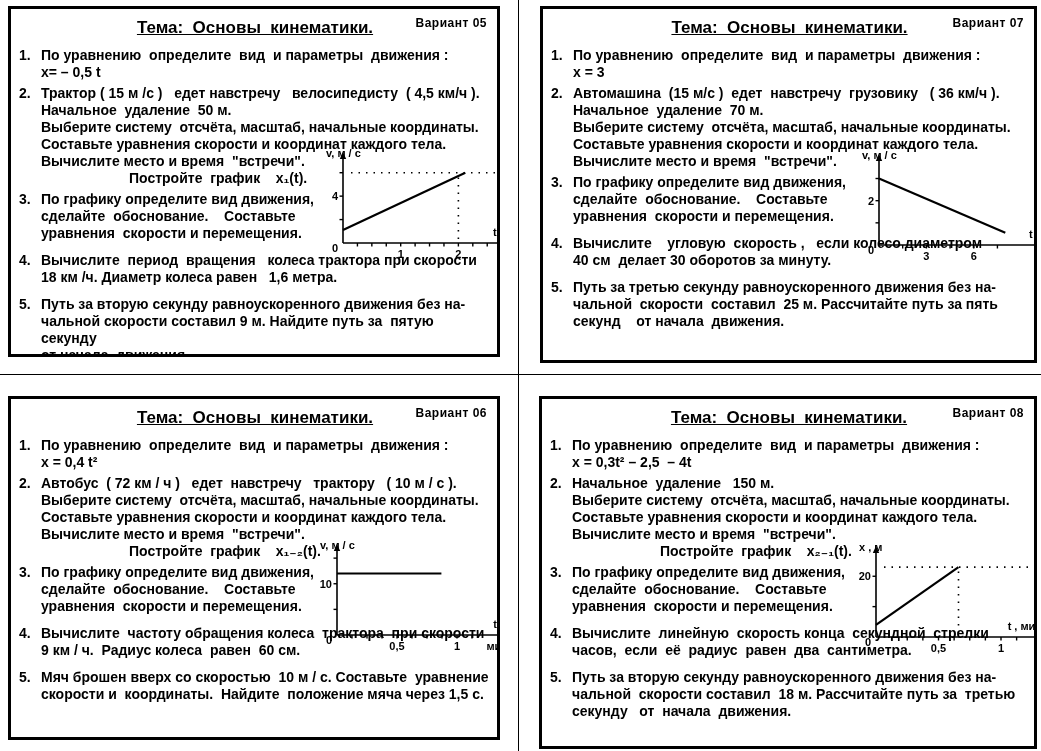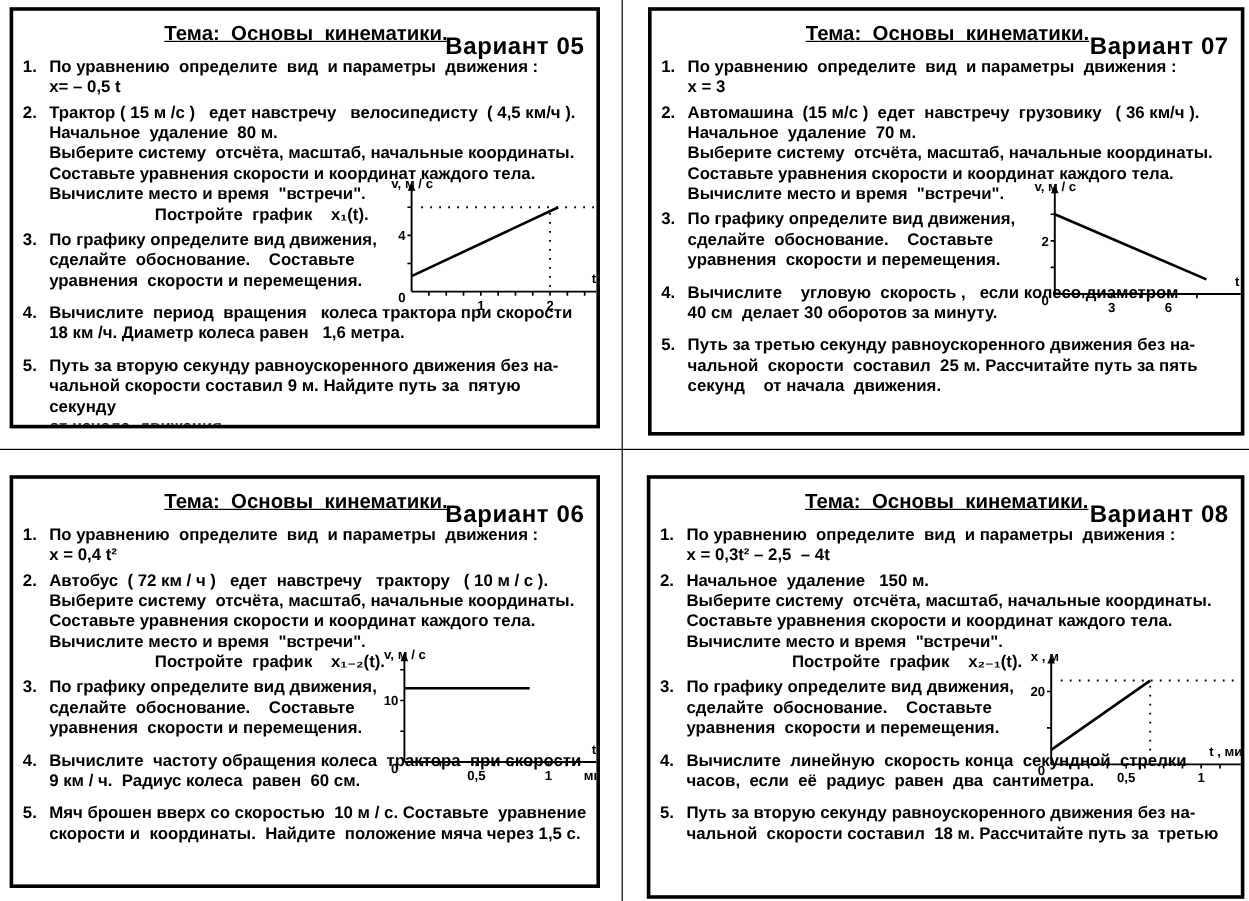--- a/index.html
+++ b/index.html
@@ -11,21 +11,21 @@
   .divider-v{position:absolute;left:518px;top:0;width:1px;height:751px;background:#000}
   .divider-h{position:absolute;left:0;top:374px;width:1041px;height:1px;background:#000}
   .card{
     position:absolute;border:3px solid #000;background:#fff;
     box-sizing:border-box;padding:3px 6px 2px 8px;overflow:hidden;
   }
   .c05{left:8px;top:6px;width:492px;height:351px}
   .c07{left:540px;top:6px;width:497px;height:357px}
   .c06{left:8px;top:396px;width:492px;height:344px}
   .c08{left:539px;top:396px;width:498px;height:353px}
-  .variant{position:absolute;top:19px;right:10px;font-size:20px;letter-spacing:0.5px}
+  .variant{position:absolute;top:7px;right:10px;font-size:12px;letter-spacing:0.5px}
   .title{
     text-align:center;font-size:17px;text-decoration:underline;
     margin:6px 40px 9px 40px;line-height:20px;white-space:pre-wrap;
   }
   .items{font-size:14px;line-height:17px}
   .item{position:relative;padding-left:22px;margin-bottom:4px}
   .item.gap{margin-top:10px}
   .num{position:absolute;left:0;top:0}
   .ln{white-space:pre-wrap}
   .ln.eq{width:280px;text-align:left}
@@ -50,21 +50,21 @@
   <div class="title">Тема:  Основы  кинематики.</div>
   <div class="items">
       <div class="item">
         <span class="num">1.</span>
         <div class="ln">По уравнению  определите  вид  и параметры  движения :</div>
         <div class="ln eq">x= – 0,5 t</div>
       </div>
       <div class="item">
         <span class="num">2.</span>
         <div class="ln">Трактор ( 15 м /с )   едет навстречу   велосипедисту  ( 4,5 км/ч ).</div>
-        <div class="ln">Начальное  удаление  80 м.</div>
+        <div class="ln">Начальное  удаление  50 м.</div>
         <div class="ln">Выберите систему  отсчёта, масштаб, начальные координаты.</div>
         <div class="ln">Составьте уравнения скорости и координат каждого тела.</div>
         <div class="ln">Вычислите место и время  "встречи".</div>
         <div class="ln ind">Постройте  график    x₁(t).</div>
       </div>
       <div class="item">
         <span class="num">3.</span>
         <div class="ln">По графику определите вид движения,</div>
         <div class="ln">сделайте  обоснование.    Составьте</div>
         <div class="ln">уравнения  скорости и перемещения.</div>
@@ -256,20 +256,21 @@
       </div>
       <div class="item gap">
         <span class="num">4.</span>
         <div class="ln">Вычислите  линейную  скорость конца  секундной  стрелки</div>
         <div class="ln">часов,  если  её  радиус  равен  два  сантиметра.</div>
       </div>
       <div class="item gap">
         <span class="num">5.</span>
         <div class="ln">Путь за вторую секунду равноускоренного движения без на-</div>
         <div class="ln">чальной  скорости составил  18 м. Рассчитайте путь за  третью</div>
+        <div class="ln">секунду   от  начала  движения.</div>
       </div>
     </div>
   <svg class="graph" width="194" height="122">
       <line x1="20" y1="96" x2="188" y2="96" stroke-width="1.6"></line>
       <line x1="20" y1="96" x2="20" y2="8" stroke-width="1.6"></line>
       <polygon points="189,96 182,92.8 182,99.2"></polygon>
       <polygon points="20,5 16.8,12 23.2,12"></polygon>
       <line x1="35.625" y1="96" x2="35.625" y2="99.5" stroke-width="1.4"></line>
       <line x1="51.25" y1="96" x2="51.25" y2="99.5" stroke-width="1.4"></line>
       <line x1="66.875" y1="96" x2="66.875" y2="99.5" stroke-width="1.4"></line>

